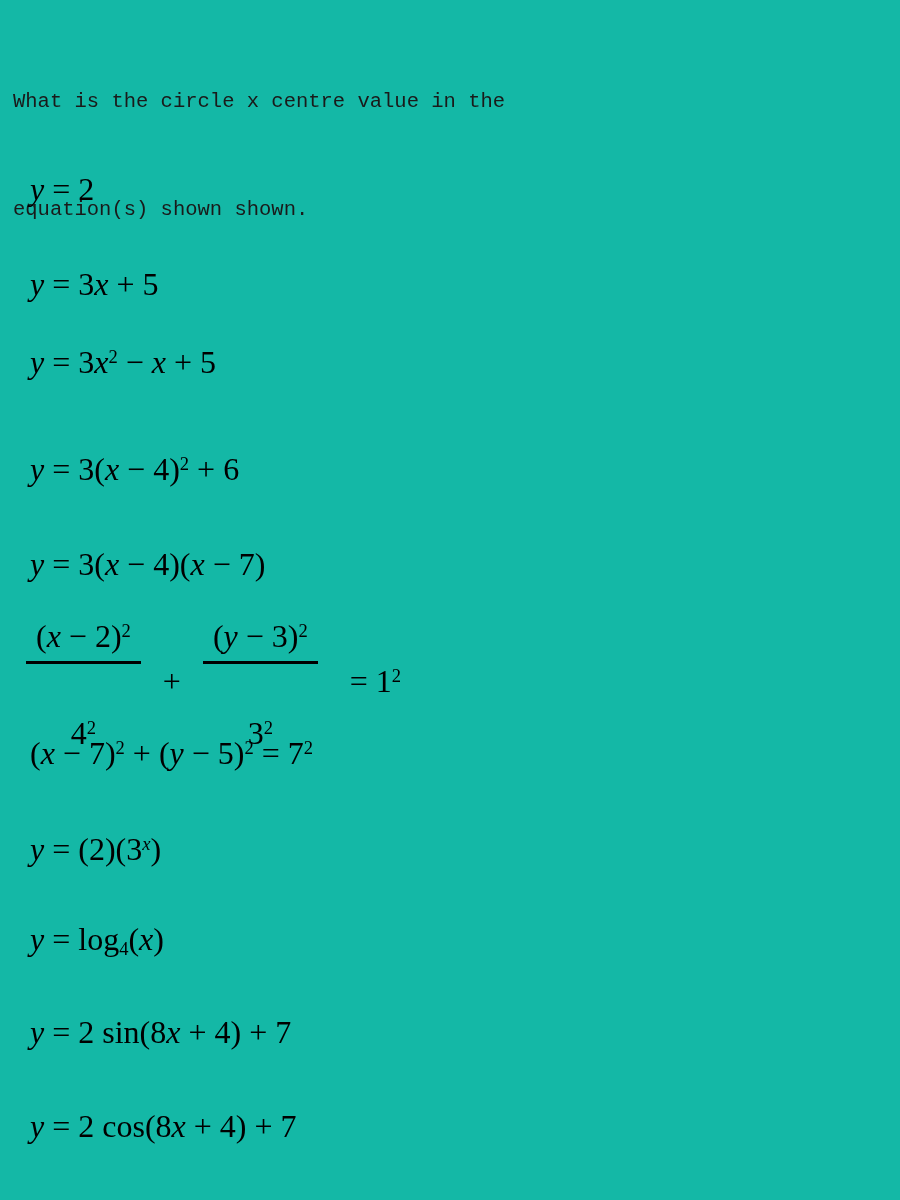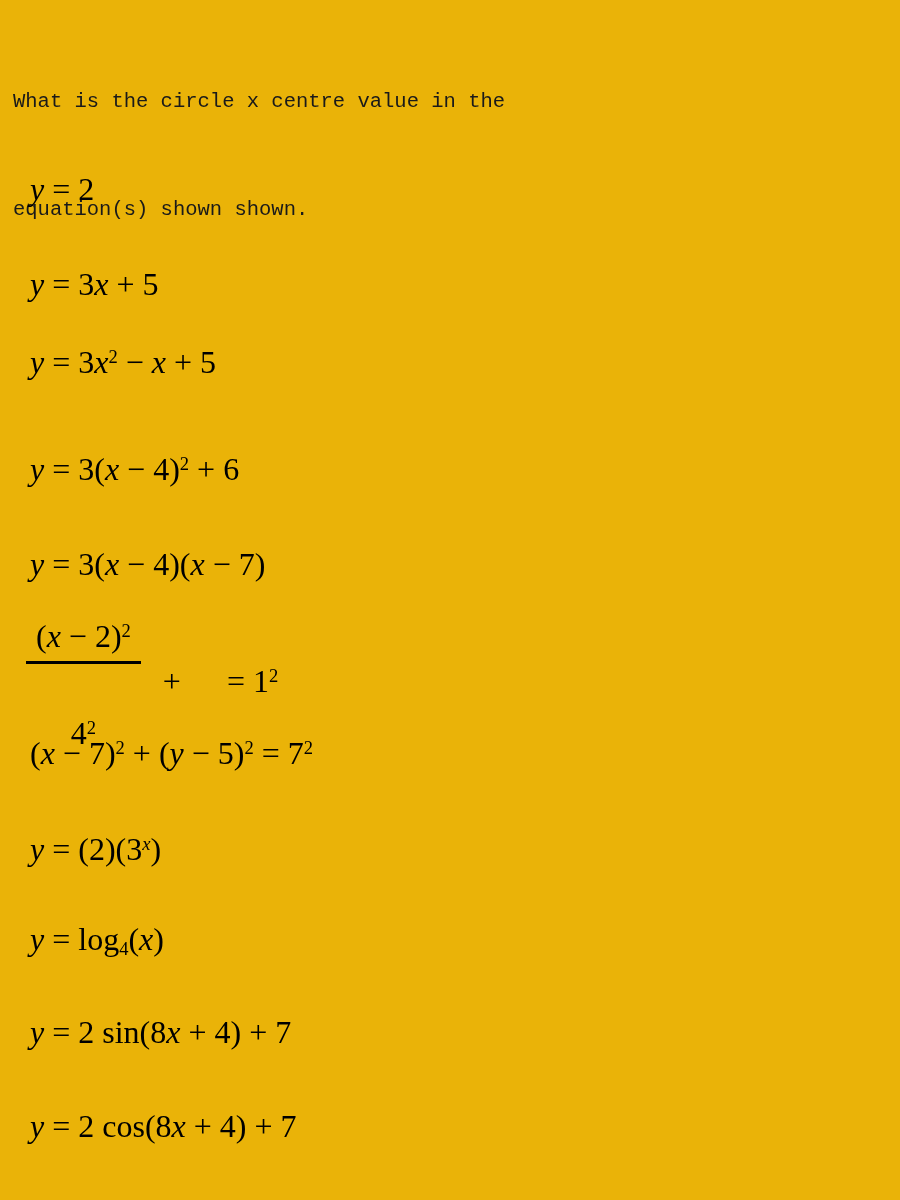--- a/index.html
+++ b/index.html
@@ -9,21 +9,21 @@
   }
   body {
     width: 900px;
     height: 1200px;
     position: relative;
     overflow: hidden;
   }
   .page {
     position: absolute;
     inset: 0;
-    background: #eab308;
+    background: #14b8a6;
     color: #000000;
   }
   
   .question {
     position: absolute;
     left: 13px;
     top: 12px;
     font-family: "Liberation Mono", monospace;
     font-size: 20.5px;
     line-height: 36px;
@@ -90,20 +90,24 @@
   <div class="eq math" style="top:453px"><i>y</i> = 3(<i>x</i> − 4)<sup>2</sup> + 6</div>
 
   <div class="eq math" style="top:548px"><i>y</i> = 3(<i>x</i> − 4)(<i>x</i> − 7)</div>
 
   <div class="eq" style="top:620px; left:26px">
     <span class="frac">
       <span class="num math">(<i>x</i> − 2)<sup>2</sup></span>
       <span class="den math">4<sup>2</sup></span>
     </span>
     <span class="op math">+</span>
+    <span class="frac">
+      <span class="num math">(<i>y</i> − 3)<sup>2</sup></span>
+      <span class="den math">3<sup>2</sup></span>
+    </span>
     <span class="rhs math">= 1<sup>2</sup></span>
   </div>
 
   <div class="eq math" style="top:737px">(<i>x</i> − 7)<sup>2</sup> + (<i>y</i> − 5)<sup>2</sup> = 7<sup>2</sup></div>
 
   <div class="eq math" style="top:833px"><i>y</i> = (2)(3<sup><i>x</i></sup>)</div>
 
   <div class="eq math" style="top:923px"><i>y</i> = log<sub>4</sub>(<i>x</i>)</div>
 
   <div class="eq math" style="top:1016px"><i>y</i> = 2 sin(8<i>x</i> + 4) + 7</div>

